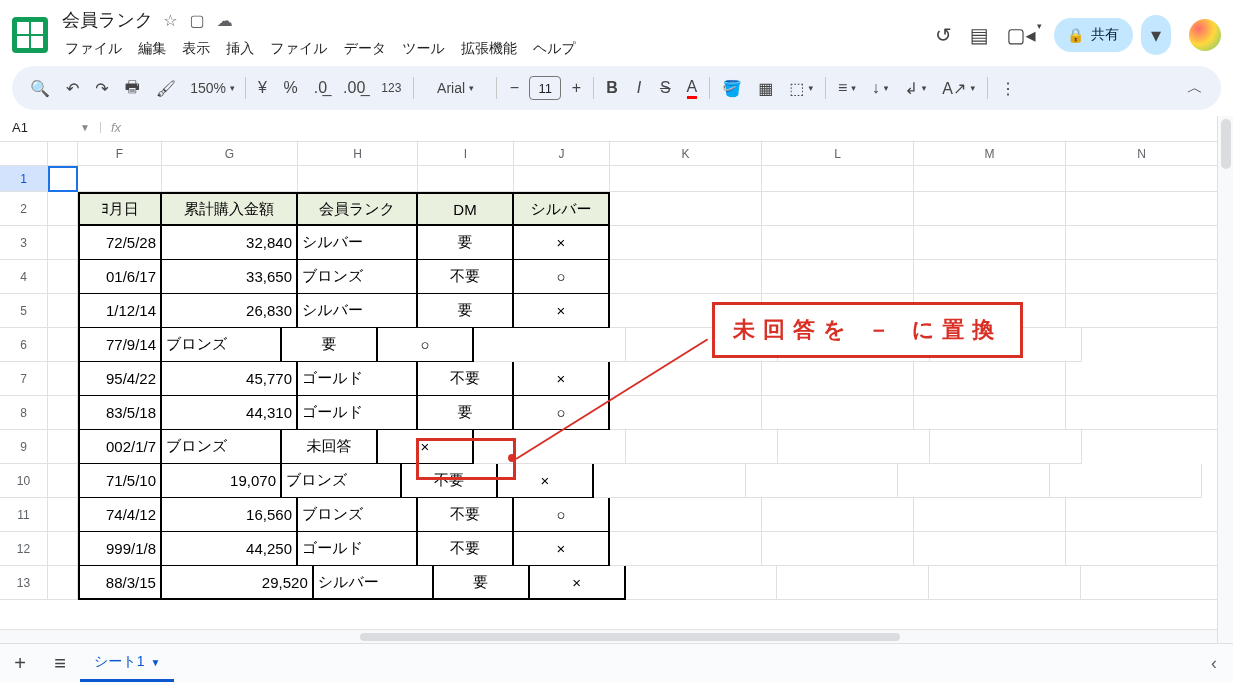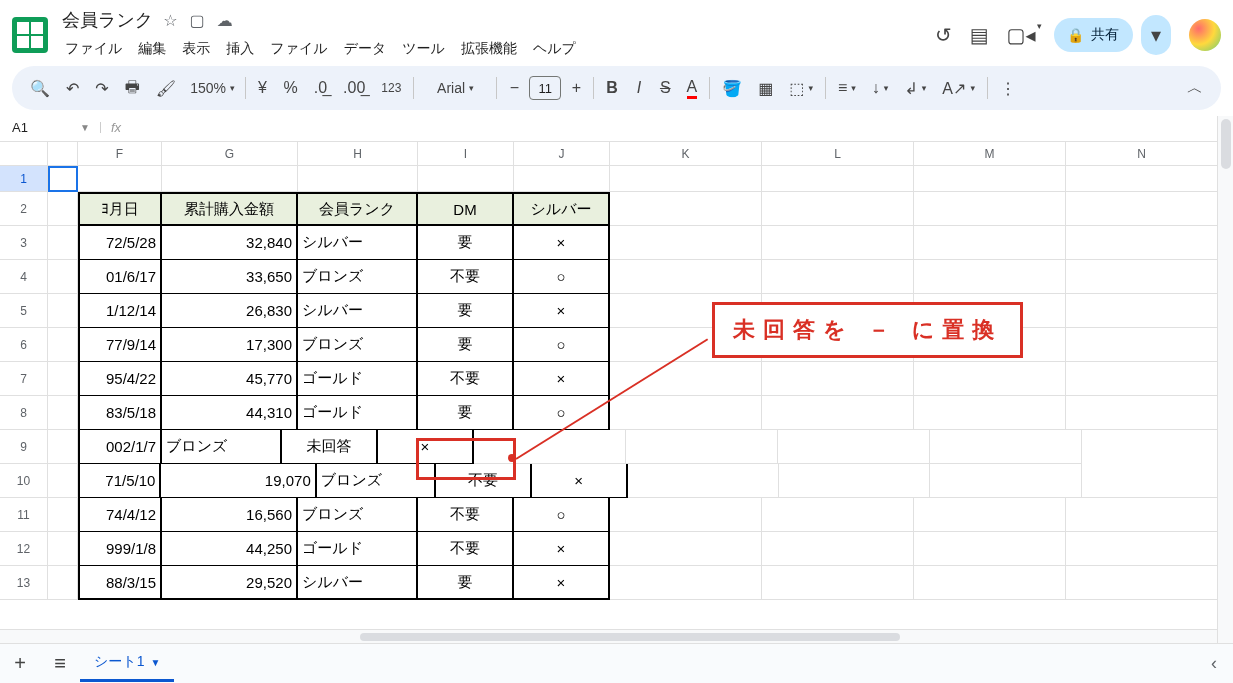--- a/index.html
+++ b/index.html
@@ -239,21 +239,20 @@
         <div class="cell data-border td-center" style="width: 96px;">×</div>
         <div class="cell" style="width: 152px;"></div>
         <div class="cell" style="width: 152px;"></div>
         <div class="cell" style="width: 152px;"></div>
         <div class="cell" style="width: 152px;"></div>
       </div>
       <div class="row">
         <div class="rownum">6</div>
         <div class="cell" style="width: 30px;"></div>
         <div class="cell data-border first-col-left td-right" style="width: 84px;">77/9/14</div>
-        <div class="cell data-border td-right" style="width: 136px;">17,300</div>
         <div class="cell data-border td-left" style="width: 120px;">ブロンズ</div>
         <div class="cell data-border td-center" style="width: 96px;">要</div>
         <div class="cell data-border td-center" style="width: 96px;">○</div>
         <div class="cell" style="width: 152px;"></div>
         <div class="cell" style="width: 152px;"></div>
         <div class="cell" style="width: 152px;"></div>
         <div class="cell" style="width: 152px;"></div>
       </div>
       <div class="row">
         <div class="rownum">7</div>
@@ -290,21 +289,21 @@
         <div class="cell data-border td-center" style="width: 96px;">×</div>
         <div class="cell" style="width: 152px;"></div>
         <div class="cell" style="width: 152px;"></div>
         <div class="cell" style="width: 152px;"></div>
         <div class="cell" style="width: 152px;"></div>
       </div>
       <div class="row">
         <div class="rownum">10</div>
         <div class="cell" style="width: 30px;"></div>
         <div class="cell data-border first-col-left td-right" style="width: 84px;">71/5/10</div>
-        <div class="cell data-border td-right" style="width: 156px;">19,070</div>
+        <div class="cell data-border td-right" style="width: 120px;">19,070</div>
         <div class="cell data-border td-left" style="width: 120px;">ブロンズ</div>
         <div class="cell data-border td-center" style="width: 96px;">不要</div>
         <div class="cell data-border td-center" style="width: 96px;">×</div>
         <div class="cell" style="width: 152px;"></div>
         <div class="cell" style="width: 152px;"></div>
         <div class="cell" style="width: 152px;"></div>
         <div class="cell" style="width: 152px;"></div>
       </div>
       <div class="row">
         <div class="rownum">11</div>
@@ -329,21 +328,21 @@
         <div class="cell data-border td-center" style="width: 96px;">×</div>
         <div class="cell" style="width: 152px;"></div>
         <div class="cell" style="width: 152px;"></div>
         <div class="cell" style="width: 152px;"></div>
         <div class="cell" style="width: 152px;"></div>
       </div>
       <div class="row">
         <div class="rownum">13</div>
         <div class="cell" style="width: 30px;"></div>
         <div class="cell data-border first-col-left td-right data-border-bottom" style="width: 84px;">88/3/15</div>
-        <div class="cell data-border td-right data-border-bottom" style="width: 136px;">29,520</div>
+        <div class="cell data-border td-right data-border-bottom" style="width: 152px;">29,520</div>
         <div class="cell data-border td-left data-border-bottom" style="width: 120px;">シルバー</div>
         <div class="cell data-border td-center data-border-bottom" style="width: 96px;">要</div>
         <div class="cell data-border td-center data-border-bottom" style="width: 96px;">×</div>
         <div class="cell" style="width: 152px;"></div>
         <div class="cell" style="width: 152px;"></div>
         <div class="cell" style="width: 152px;"></div>
         <div class="cell" style="width: 152px;"></div>
       </div>
     </div>
 

